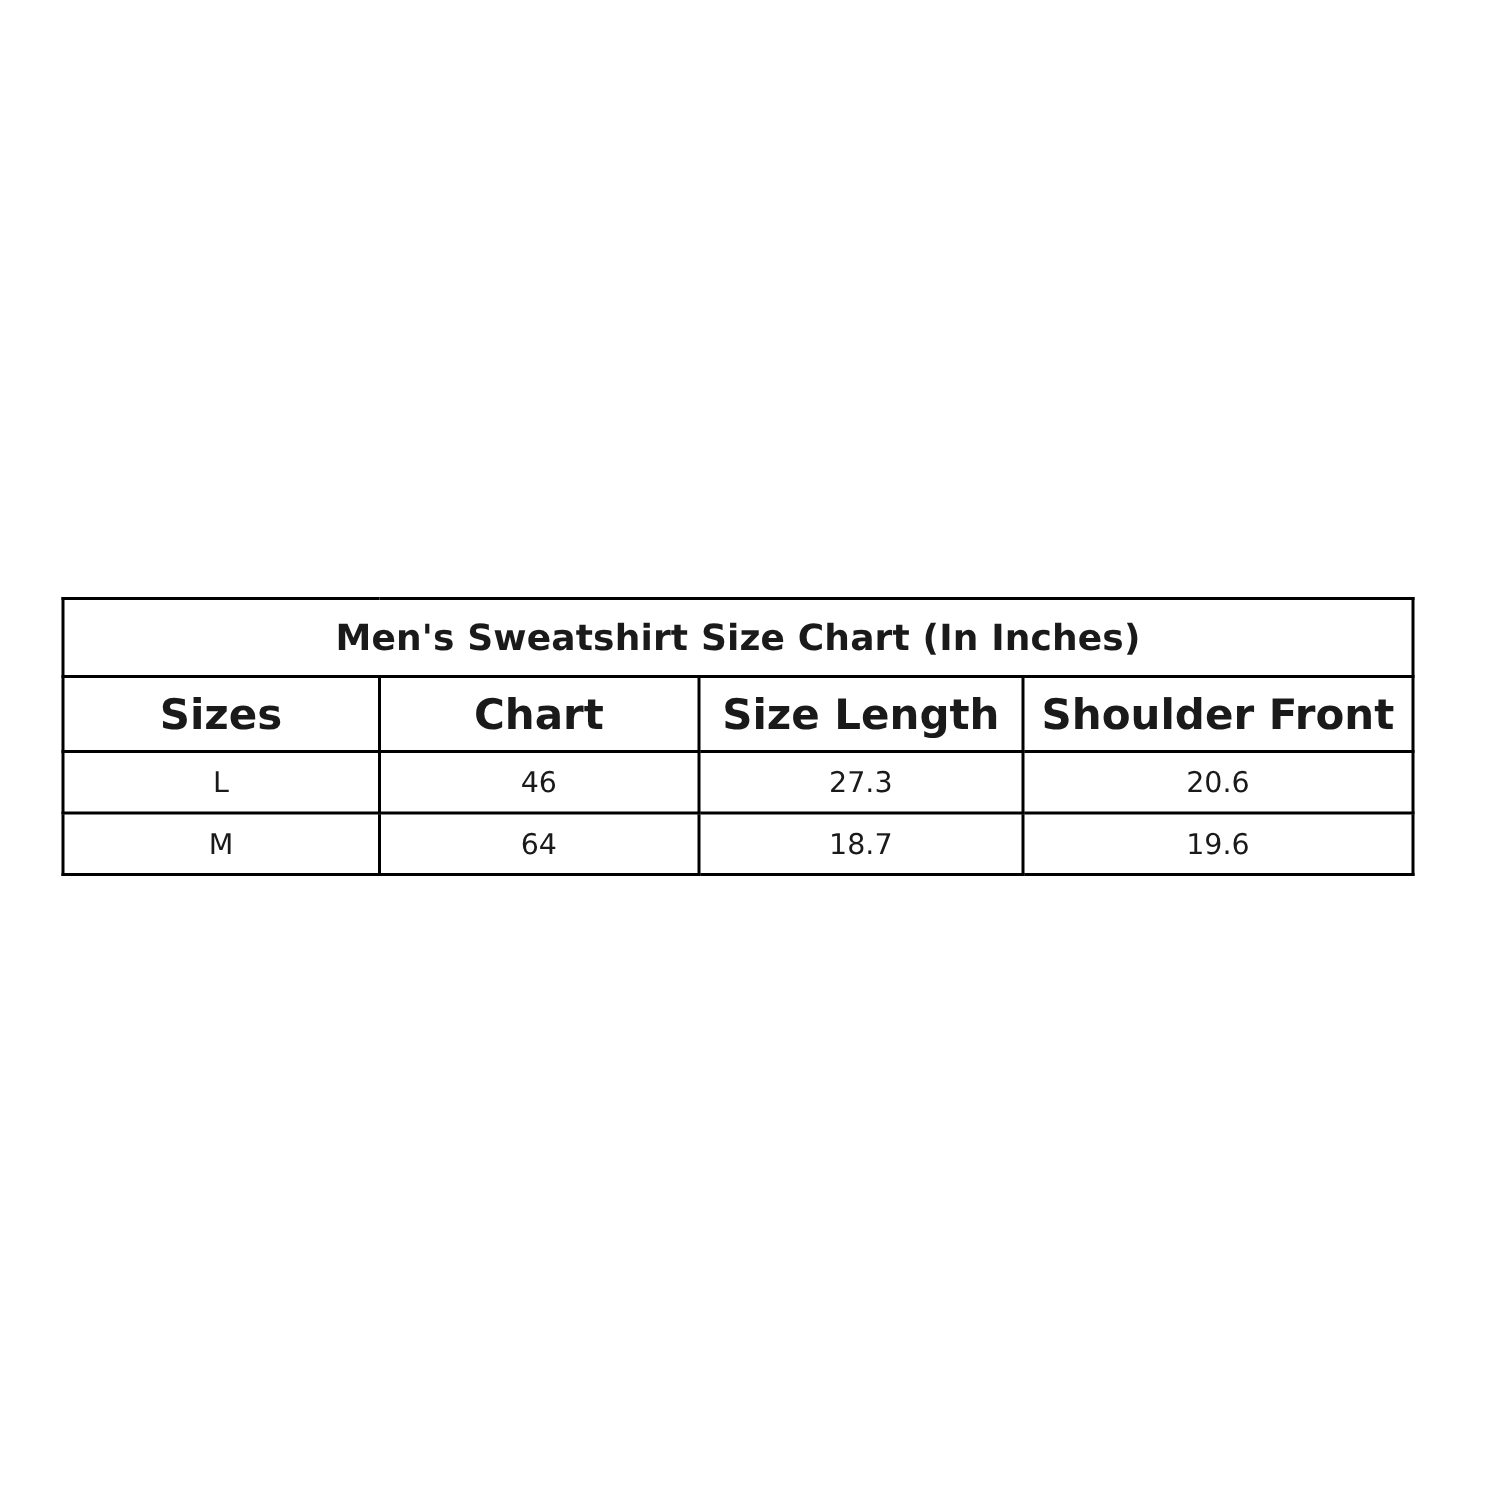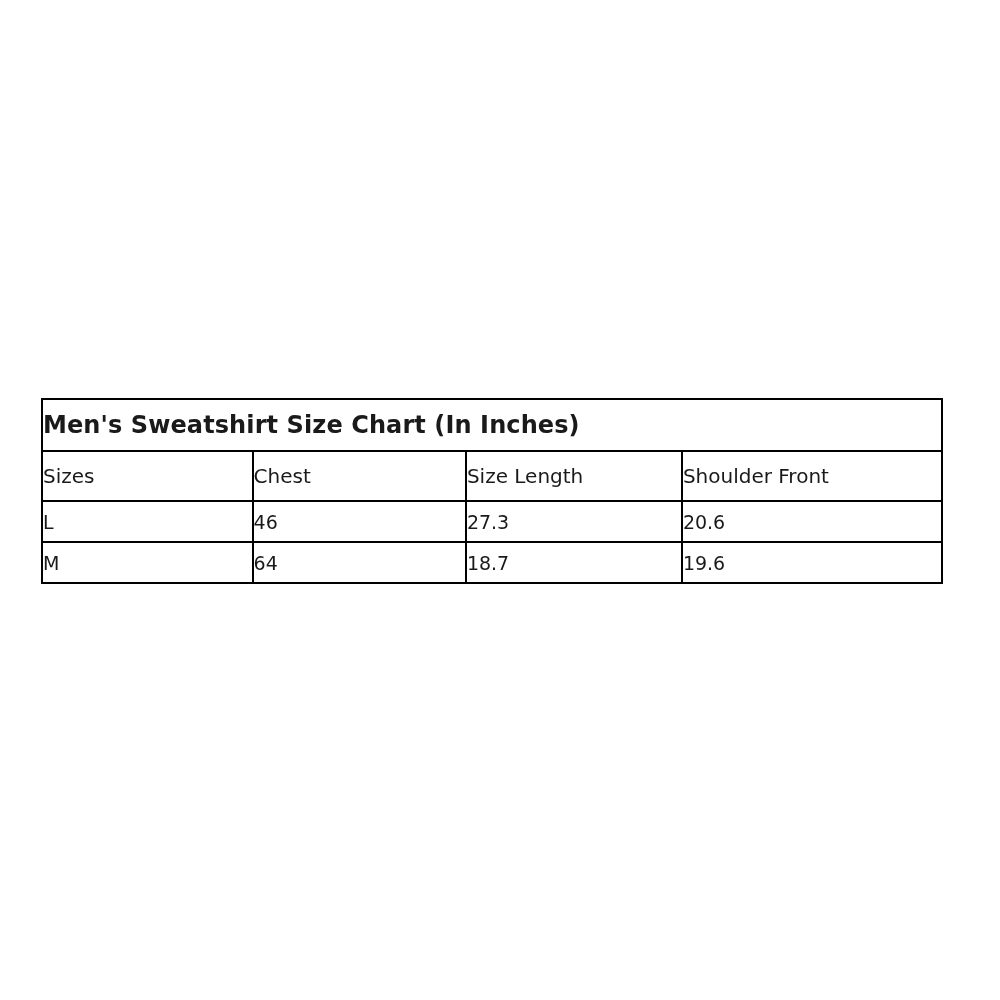--- a/index.html
+++ b/index.html
@@ -21,34 +21,35 @@
     top: 398px;
     width: 902px;
   }
   table.size-chart {
     width: 100%;
     border-collapse: collapse;
     table-layout: fixed;
   }
   table.size-chart td {
     border: 2px solid #000000;
+    text-align: center;
     vertical-align: middle;
     padding: 0;
     color: #1a1a1a;
   }
   td.title-cell {
     height: 50px;
     font-size: 24px;
     font-weight: bold;
     letter-spacing: 0.1px;
   }
   td.header-cell {
     height: 48px;
-    font-size: 20px;
-    font-weight: normal;
+    font-size: 28px;
+    font-weight: bold;
   }
   td.data-cell {
     height: 39px;
     font-size: 19px;
     font-weight: normal;
   }
   col.c0 { width: 23.4%; }
   col.c1 { width: 23.7%; }
   col.c2 { width: 24.0%; }
   col.c3 { width: 28.9%; }
@@ -63,21 +64,21 @@
       <col class="c1">
       <col class="c2">
       <col class="c3">
     </colgroup>
     <tbody>
       <tr>
         <td class="title-cell" colspan="4">Men's Sweatshirt Size Chart (In Inches)</td>
       </tr>
       <tr>
         <td class="header-cell">Sizes</td>
-        <td class="header-cell">Chest</td>
+        <td class="header-cell">Chart</td>
         <td class="header-cell">Size Length</td>
         <td class="header-cell">Shoulder Front</td>
       </tr>
       <tr>
         <td class="data-cell">L</td>
         <td class="data-cell">46</td>
         <td class="data-cell">27.3</td>
         <td class="data-cell">20.6</td>
       </tr>
       <tr>

